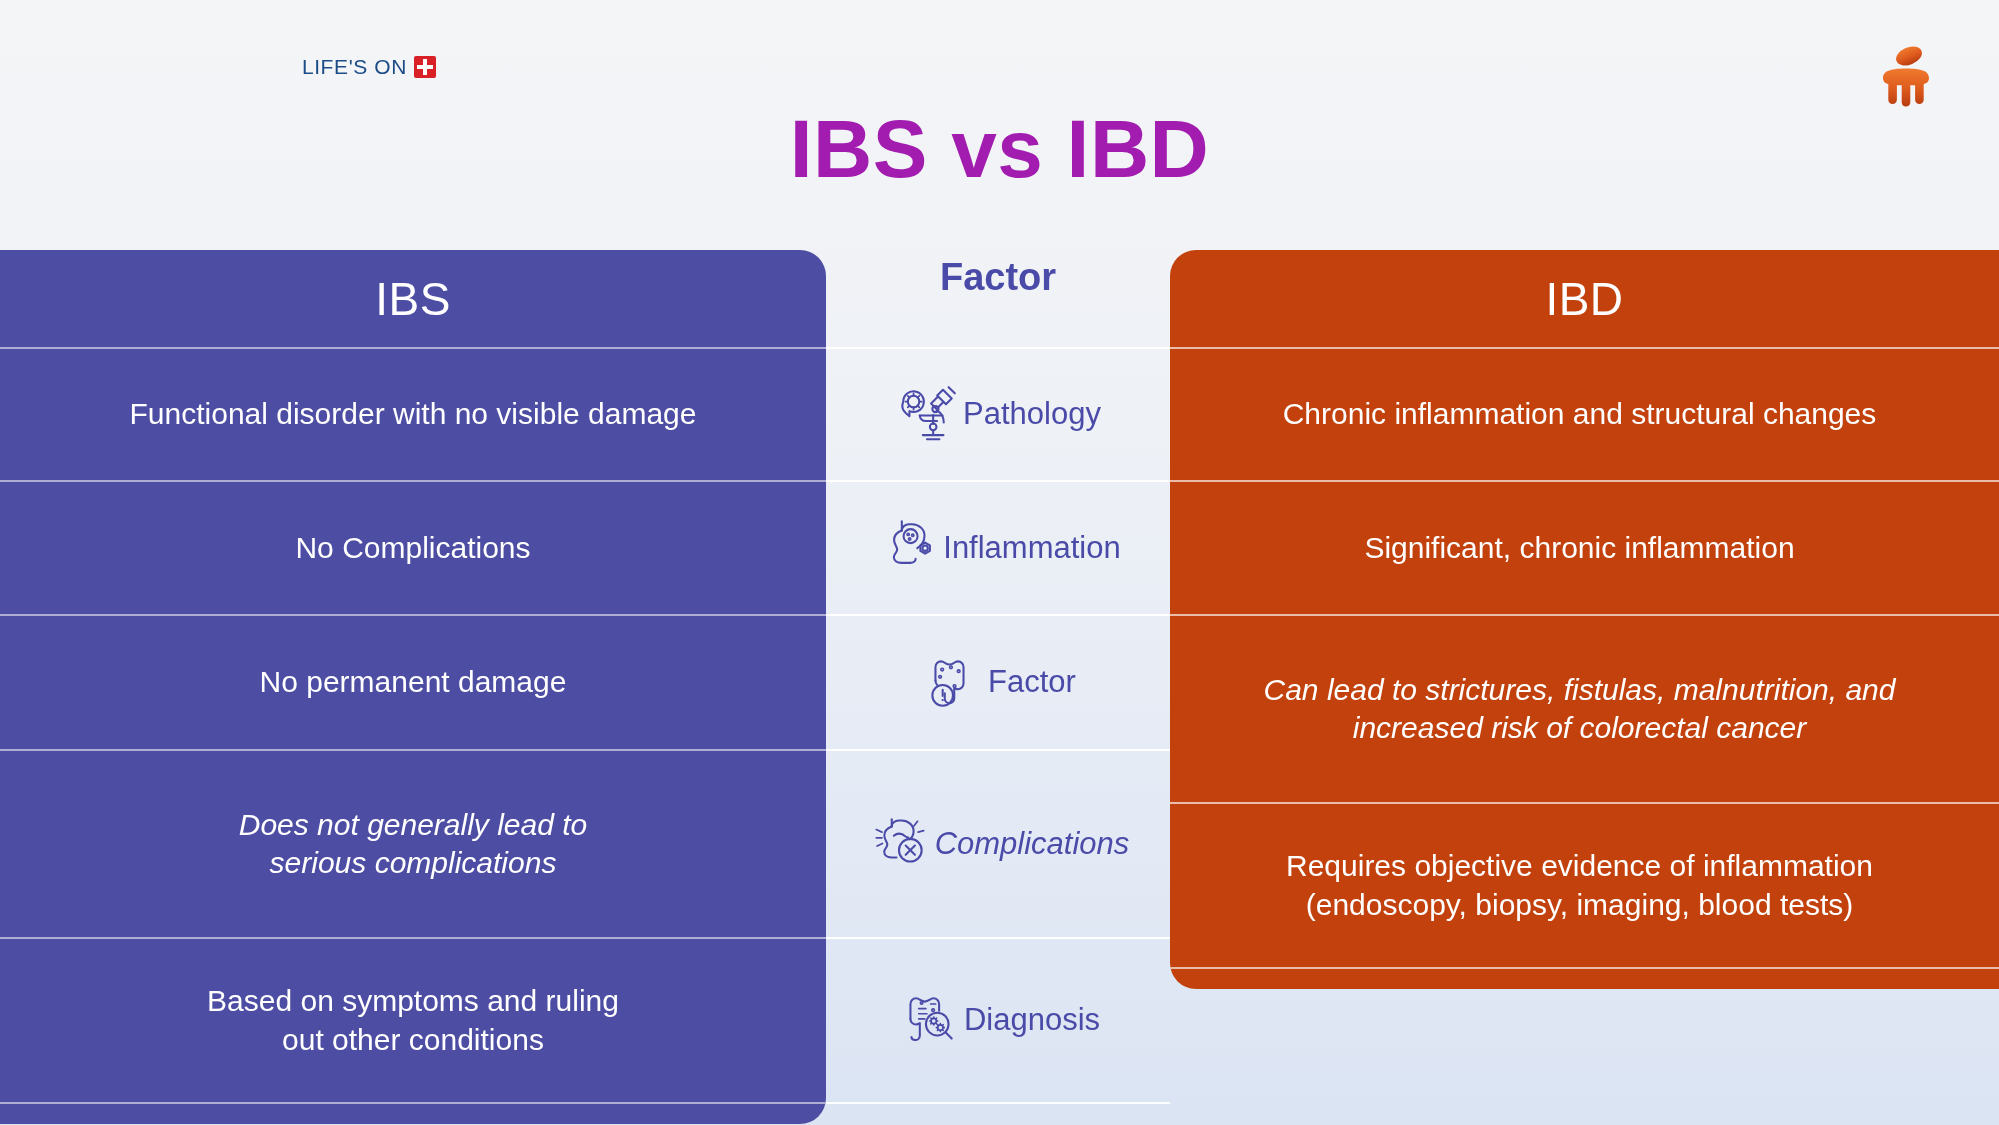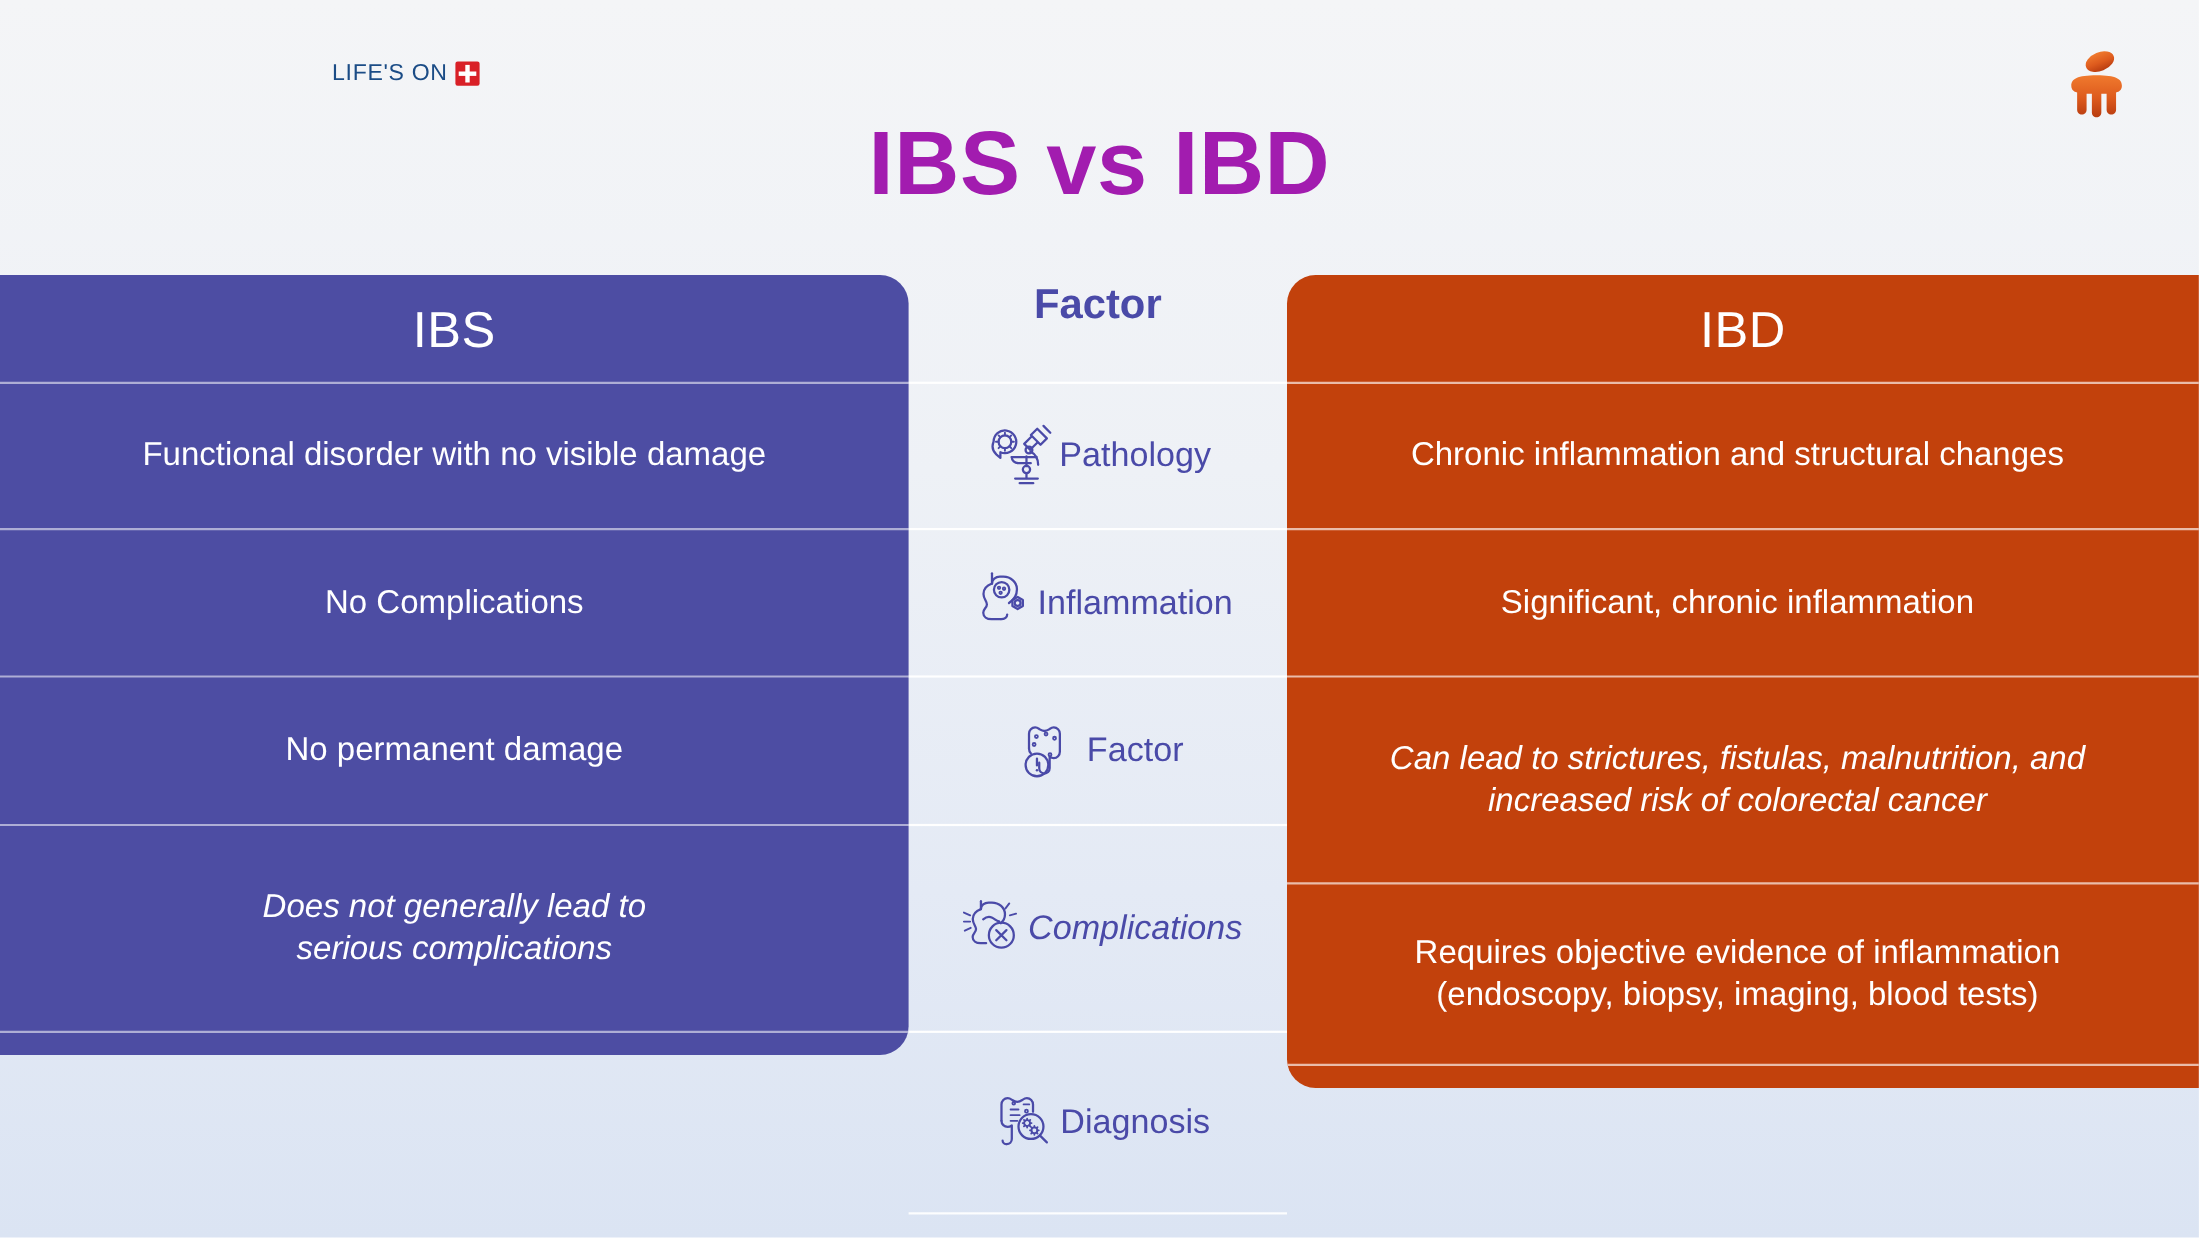--- a/index.html
+++ b/index.html
@@ -234,20 +234,21 @@
 </div>
 
 <div id="comparison-table">
 
   <div id="ibs-panel" class="panel">
     <div class="panel-head">IBS</div>
     <div class="cell r0">Functional disorder with no visible damage</div>
     <div class="cell r1">No Complications</div>
     <div class="cell r2">No permanent damage</div>
     <div class="cell r3">Does not generally lead to<br>serious complications</div>
+    <div class="cell r4">Based on symptoms and ruling<br>out other conditions</div>
     <div class="panel-tail"></div>
   </div>
 
   <div id="factor-panel" class="panel">
     <div id="factor-head">Factor</div>
 
     <div class="factor-cell r0">
       <span class="factor-icon">
         <svg viewBox="0 0 64 60" fill="none" stroke="#4a4aa8" stroke-width="2" stroke-linecap="round" stroke-linejoin="round">
           <path d="M8 17a10 10 0 1 1 6 9.2v5.1l-3.6-3.2A10 10 0 0 1 8 17z"></path>

